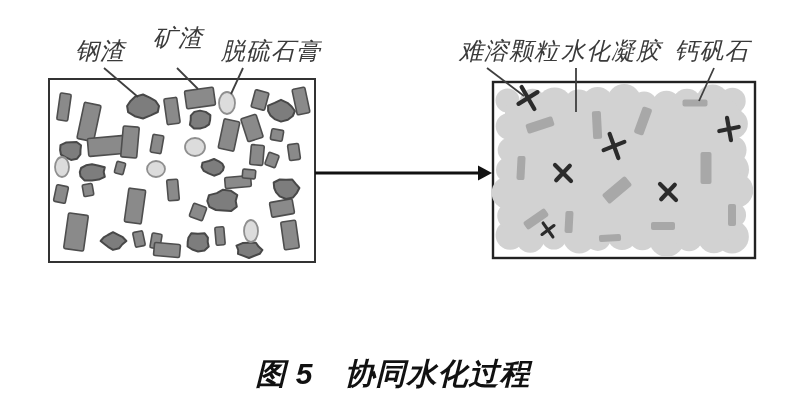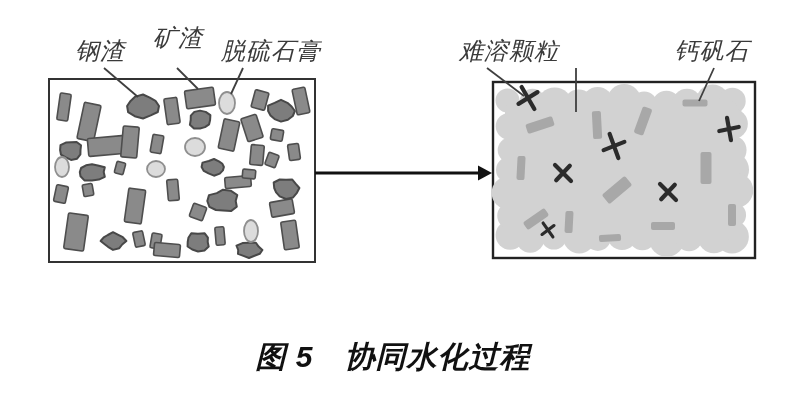--- a/index.html
+++ b/index.html
@@ -26,21 +26,21 @@
     position:absolute;
     transform:translateX(-50%);
     font-size:24px;
     line-height:1.05;
     color:#3a3a3a;
     white-space:nowrap;
     font-family:"Liberation Serif","DejaVu Serif",serif;
   }
   .caption{
     position:absolute;
-    left:0;top:337px;width:100%;
+    left:0;top:354px;width:100%;
     text-align:center;
     font-size:30px;
     font-weight:700;
     letter-spacing:1px;
     color:#111;
     font-family:"Liberation Sans","DejaVu Sans",sans-serif;
     white-space:nowrap;
   }
 </style>
 </head>
@@ -157,17 +157,18 @@
       <line x1="576" y1="68" x2="576" y2="112" stroke="#3f3f3f" stroke-width="1.8"></line>
       <line x1="714" y1="68" x2="699" y2="101" stroke="#3f3f3f" stroke-width="1.8"></line>
       <line x1="315" y1="173" x2="478" y2="173" stroke="#111111" stroke-width="3"></line>
       <polygon points="478,165.5 478,180.5 492,173" fill="#111111"></polygon>
     </svg>
 
   <span class="cjk-label" style="left: 100px; top: 39px;">钢渣</span>
   <span class="cjk-label" style="left: 178px; top: 26px;">矿渣</span>
   <span class="cjk-label" style="left: 271px; top: 39px; text-align: center;">脱硫石膏</span>
   <span class="cjk-label" style="left: 509px; top: 39px;">难溶颗粒</span>
+  <span class="cjk-label" style="left: 611px; top: 39px;">水化凝胶</span>
   <span class="cjk-label" style="left: 712px; top: 39px; text-align: right;">钙矾石</span>
 
 
   <div class="caption">图 5　协同水化过程</div>
 </div>
 
 </body></html>

